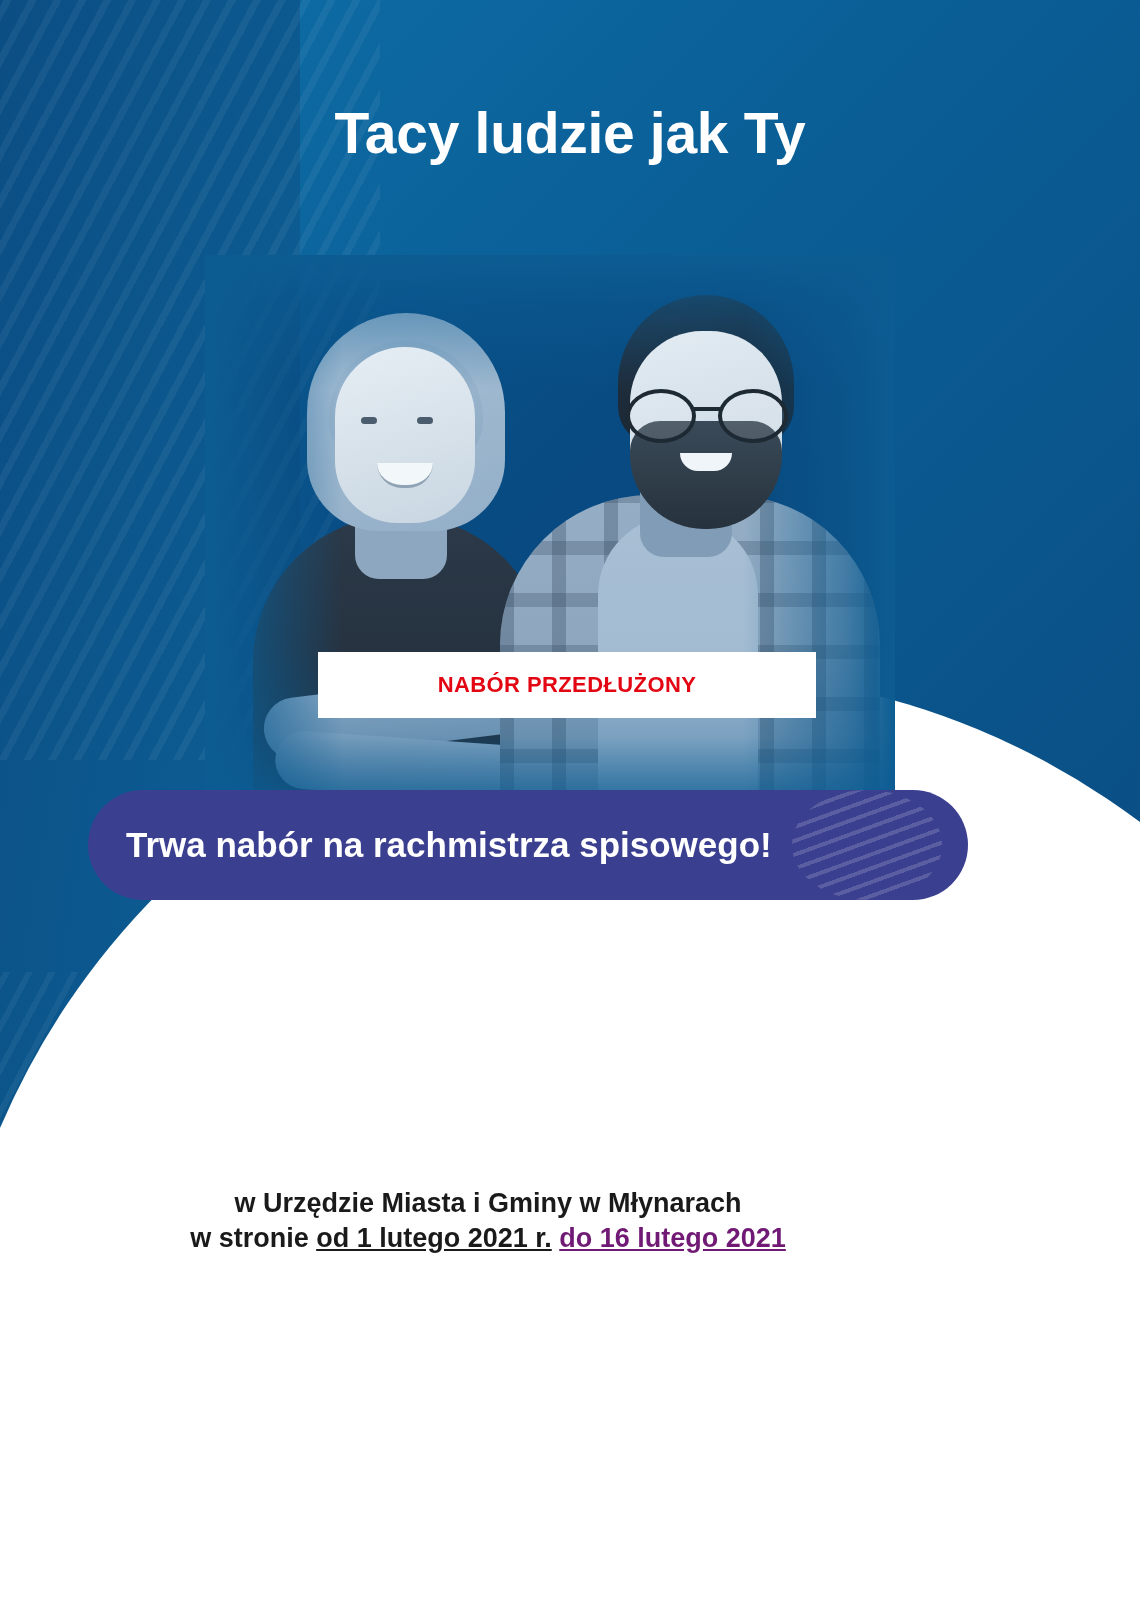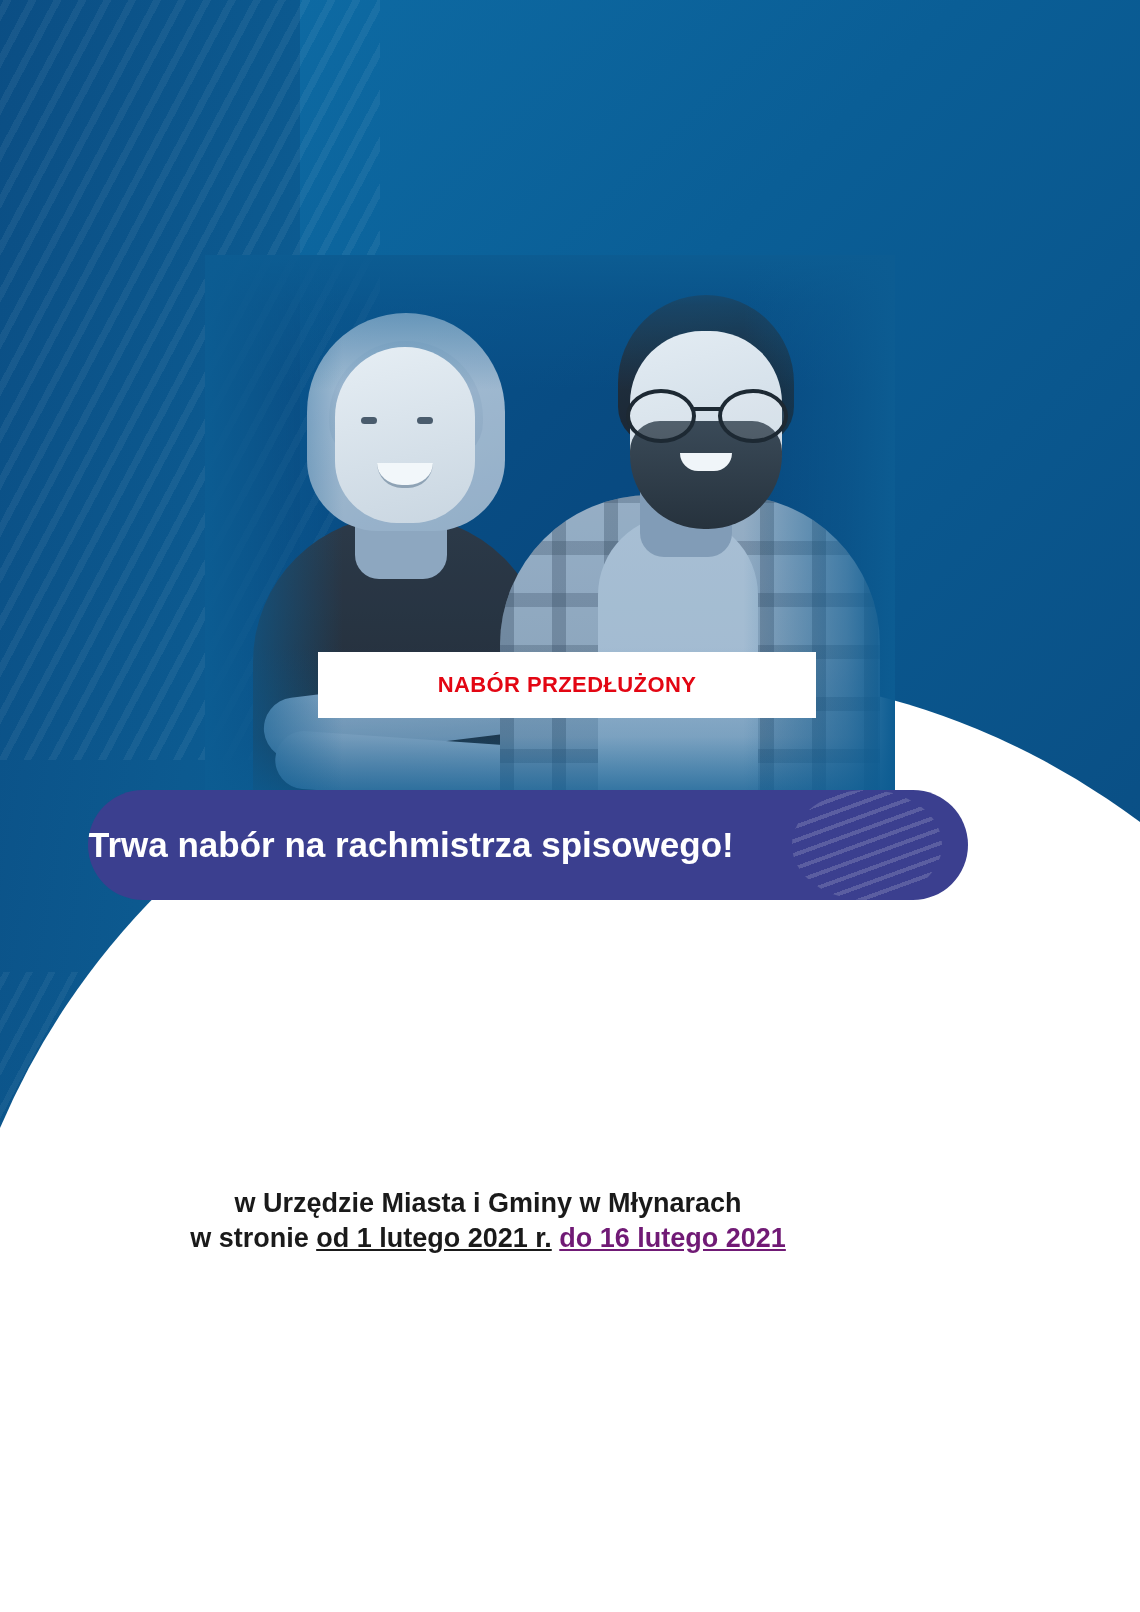--- a/index.html
+++ b/index.html
@@ -299,20 +299,21 @@
     background: #3b3f8f;
     border-radius: 55px;
     overflow: hidden;
     display: flex;
     align-items: center;
   }
   .purple-pill .label {
     color: #ffffff;
     font-size: 35px;
     font-weight: bold;
+    margin-left: 38px;
     z-index: 2;
   }
   .pill-stripes {
     position: absolute;
     right: 26px;
     top: 0;
     width: 150px;
     height: 110px;
     background: repeating-linear-gradient(
       -20deg,
@@ -461,20 +462,21 @@
 
 <div class="poster">
 
   <div class="bg-base"></div>
   <div class="bg-dark-left"></div>
   <div class="bg-stripes"></div>
   <div class="bg-stripes2"></div>
   <div class="bg-circle-white"></div>
 
   <h1 class="headline">
+    <span>Tacy ludzie jak Ty</span>
   </h1>
 
   <div class="photo-wrap">
     <div class="photo">
 
       <div class="person woman">
         <div class="torso"></div>
         <div class="neck"></div>
         <div class="hair"></div>
         <div class="face"></div>

